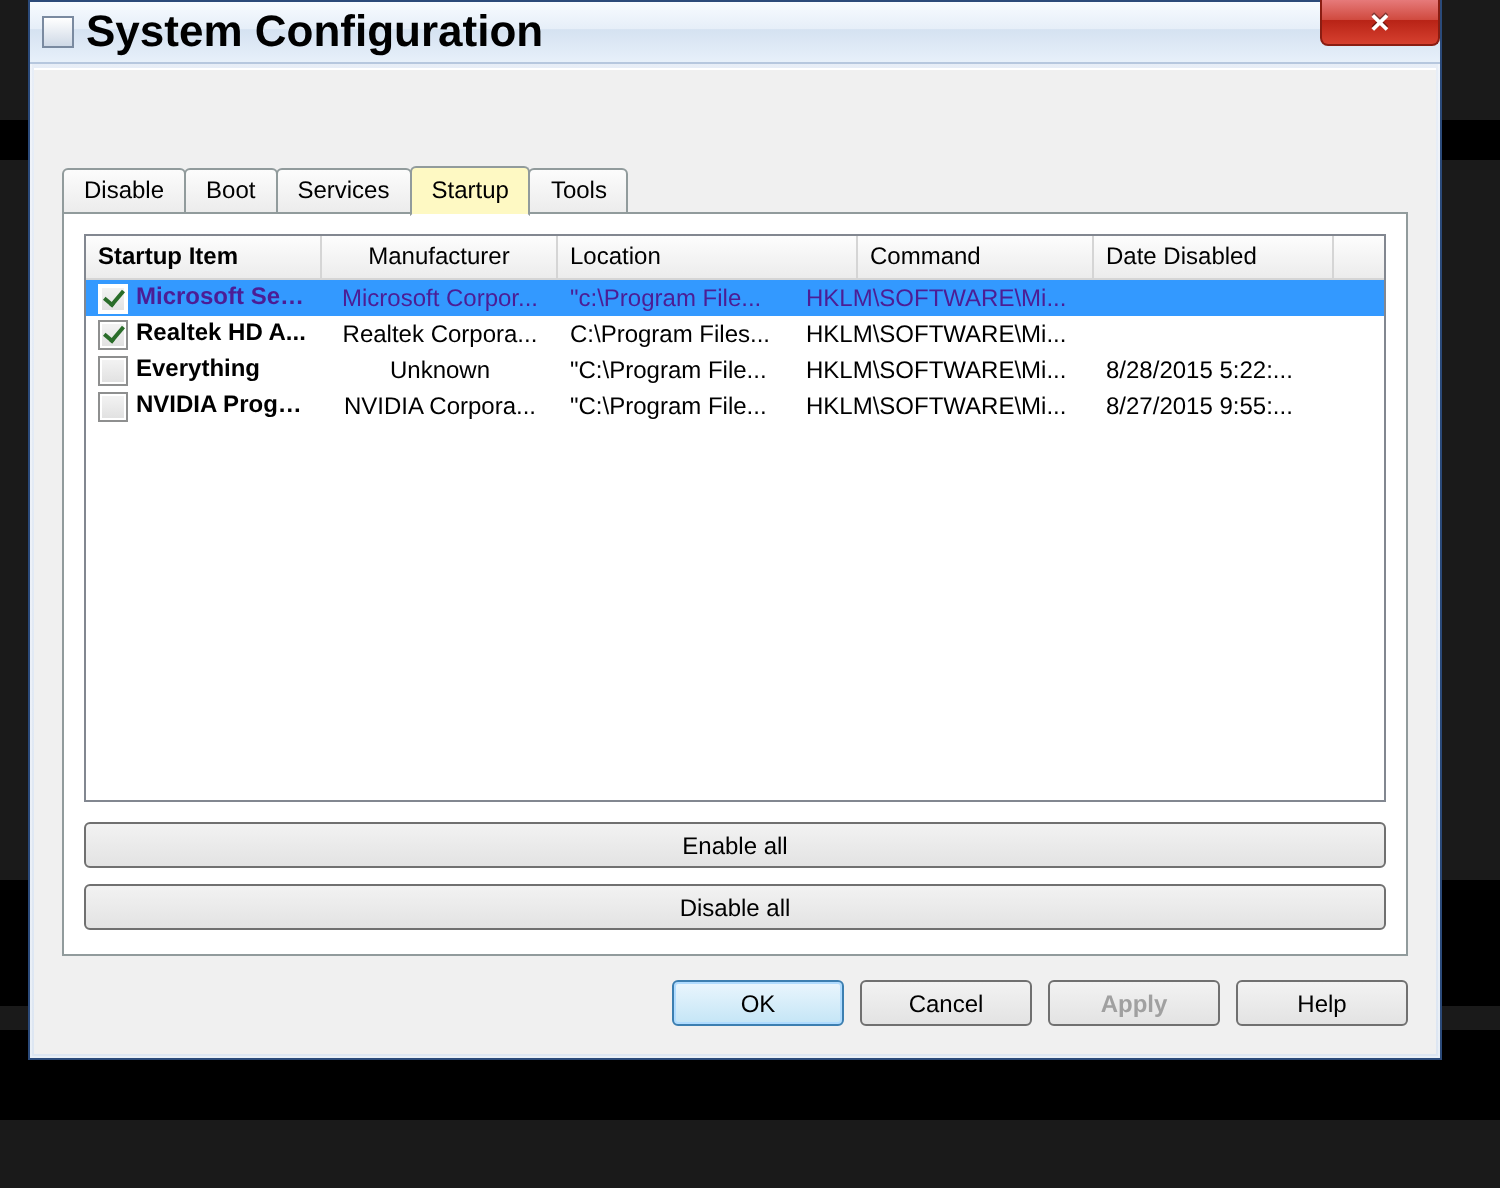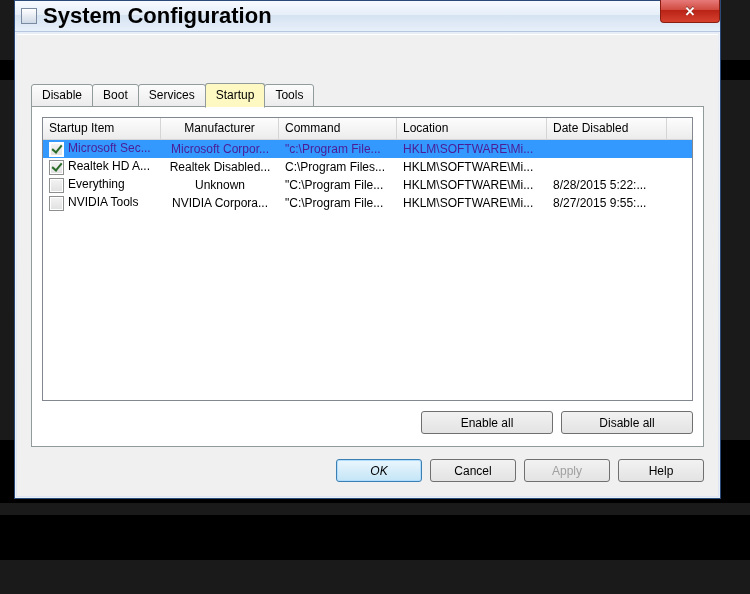--- a/index.html
+++ b/index.html
@@ -122,21 +122,21 @@
     border-right: 1px solid #d5d5d5;
     padding: 0 6px;
     overflow: hidden;
     white-space: nowrap;
     text-overflow: clip;
     box-sizing: border-box;
     height: 100%;
     line-height: 21px;
     color: #000;
   }
-  .c0 { width: 118px; }
+  .c0 { width: 118px; font-weight: bold; }
   .c1 { width: 118px; text-align: center; }
   .c2 { width: 118px; }
   .c3 { width: 150px; }
   .c4 { width: 120px; }
   .c5 { flex: 1; border-right: none; }
   .lv-row {
     display: flex;
     height: 18px;
     align-items: center;
   }
@@ -171,20 +171,21 @@
     margin-top: -3px;
   }
   .lv-row.selected .cb {
     border-color: #fff;
   }
   .btnrow {
     display: flex;
     justify-content: flex-end;
     gap: 8px;
     margin-top: 10px;
+    flex-direction: column;
   }
   .btnrow2 {
     display: flex;
     justify-content: flex-end;
     gap: 8px;
     margin-top: 12px;
   }
   button.winbtn {
     min-width: 86px;
     height: 23px;
@@ -193,24 +194,24 @@
     background: linear-gradient(#f2f2f2,#e3e3e3);
     border-radius: 3px;
     font-family: inherit;
     font-size: 12px;
     color: #000;
   }
   button.winbtn.default {
     border-color: #3c7fb1;
     box-shadow: 0 0 0 1px #b0dcff inset;
     background: linear-gradient(#eaf6fd,#c4e5f6);
-    font-style: italic;
   }
   button.winbtn:disabled {
     color: #a0a0a0;
+    font-weight: bold;
   }
 </style>
 </head>
 <body>
 
 <div class="bgstripe" style="top:0;height:60px;"></div>
 <div class="bgstripe" style="top:80px;height:360px;background:#1a1a1a;"></div>
 <div class="bgstripe" style="top:503px;height:12px;background:#1a1a1a;"></div>
 <div class="bgstripe" style="top:560px;height:40px;background:#1a1a1a;"></div>
 
@@ -232,49 +233,49 @@
       <div class="tab active">Startup</div>
       <div class="tab">Tools</div>
     </div>
 
     <div class="tabpage">
 
       <div class="listview">
         <div class="lv-header">
           <div class="lv-col c0">Startup Item</div>
           <div class="lv-col c1">Manufacturer</div>
+          <div class="lv-col c3">Location</div>
           <div class="lv-col c2">Command</div>
-          <div class="lv-col c3">Location</div>
           <div class="lv-col c4">Date Disabled</div>
           <div class="lv-col c5"></div>
         </div>
         <div id="lv-body">
             <div class="lv-row selected">
               <div class="lv-cell c0"><span class="cb checked"></span><span>Microsoft Sec...</span></div>
               <div class="lv-cell c1">Microsoft Corpor...</div>
               <div class="lv-cell c2">"c:\Program File...</div>
               <div class="lv-cell c3">HKLM\SOFTWARE\Mi...</div>
               <div class="lv-cell c4"></div>
             </div>
             <div class="lv-row">
               <div class="lv-cell c0"><span class="cb checked"></span><span>Realtek HD A...</span></div>
-              <div class="lv-cell c1">Realtek Disabled...</div>
+              <div class="lv-cell c1">Realtek Corpora...</div>
               <div class="lv-cell c2">C:\Program Files...</div>
               <div class="lv-cell c3">HKLM\SOFTWARE\Mi...</div>
               <div class="lv-cell c4"></div>
             </div>
             <div class="lv-row">
               <div class="lv-cell c0"><span class="cb"></span><span>Everything</span></div>
               <div class="lv-cell c1">Unknown</div>
               <div class="lv-cell c2">"C:\Program File...</div>
               <div class="lv-cell c3">HKLM\SOFTWARE\Mi...</div>
               <div class="lv-cell c4">8/28/2015 5:22:...</div>
             </div>
             <div class="lv-row">
-              <div class="lv-cell c0"><span class="cb"></span><span>NVIDIA Tools</span></div>
+              <div class="lv-cell c0"><span class="cb"></span><span>NVIDIA Program</span></div>
               <div class="lv-cell c1">NVIDIA Corpora...</div>
               <div class="lv-cell c2">"C:\Program File...</div>
               <div class="lv-cell c3">HKLM\SOFTWARE\Mi...</div>
               <div class="lv-cell c4">8/27/2015 9:55:...</div>
             </div>
           </div>
       </div>
 
       <div class="btnrow">
         <button class="winbtn" style="min-width:132px">Enable all</button>

